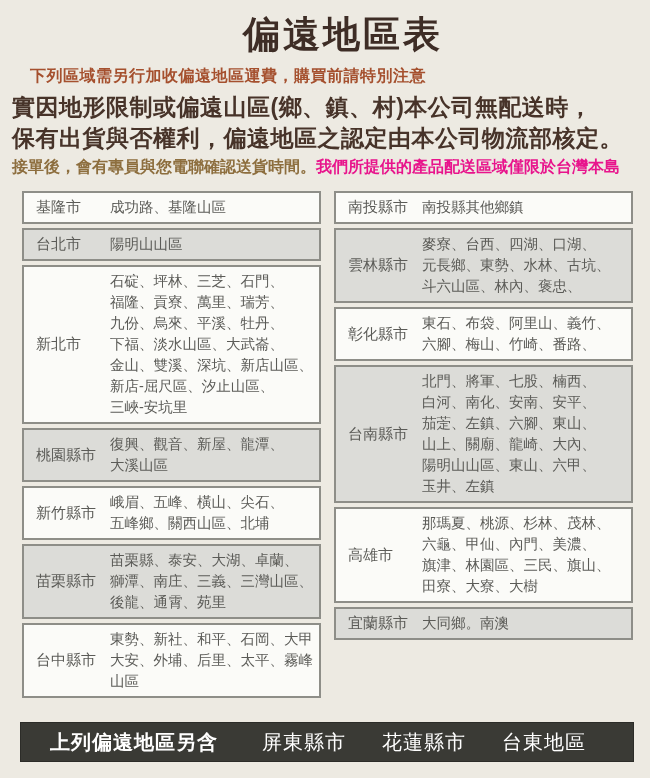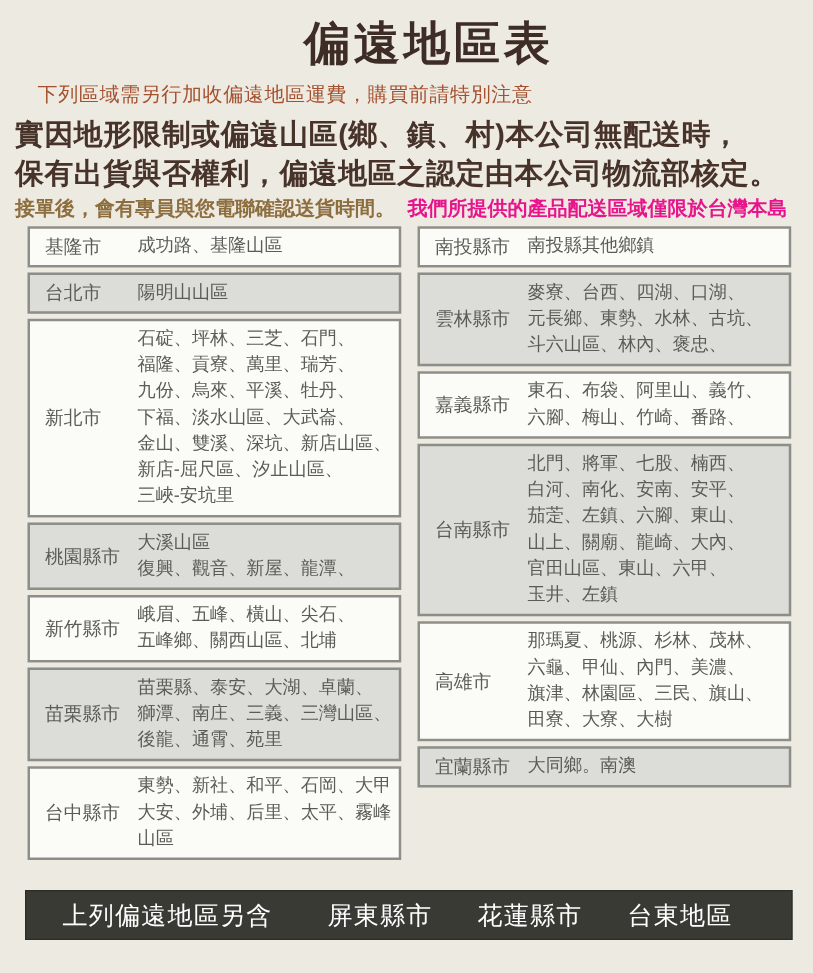--- a/index.html
+++ b/index.html
@@ -12,35 +12,35 @@
   .page { width: 650px; height: 778px; position: relative; }
 
   .title {
     text-align: center; padding-top: 10px;
     font-size: 37px; font-weight: 700; letter-spacing: 3px;
     color: var(--title-color, #3E2D26);
     padding-left: 36px;
   }
   .warning {
     margin: 6px 0 0 30px;
-    font-size: 16px; font-weight: 400; letter-spacing: 0.5px;
+    font-size: 16px; font-weight: 700; letter-spacing: 0.5px;
     color: var(--warning-color, #A5502E);
   }
   .policy {
     margin: 5px 0 0 12px;
     font-size: 23px; font-weight: 700; line-height: 31px; letter-spacing: 0.5px;
     color: var(--policy-color, #473329);
   }
   .note { margin: 3px 0 0 12px; font-size: 16px; font-weight: 700; white-space: nowrap; }
   .note-brown  { color: var(--note-brown, #8D6E3E); text-align: right; }
-  .note-magenta{ color: var(--note-magenta, #E8148C); margin-left: 10px; }
+  .note-magenta{ color: var(--note-magenta, #E8148C); }
 
   .tables {
     display: flex; gap: 13px;
-    margin: 3px 17px 0 22px;
+    margin: 13px 17px 0 22px;
     align-items: flex-start;
   }
   .col { flex: 1; display: flex; flex-direction: column; gap: 4px; }
   .row {
     display: flex; align-items: center;
     border: 2px solid var(--row-border, #8E8E88);
     background: var(--row-bg, #FBFBF8);
     padding: 4px 6px 4px 12px;
   }
   .row.shaded { background: var(--row-bg-shaded, #DCDCD8); }
@@ -52,21 +52,21 @@
   .areas .line { line-height: 21px; white-space: nowrap; }
 
   .bar {
     margin: 24px 16px 0 20px; height: 40px;
     background: var(--bar-bg, #3A3A35);
     border: 1px solid #2c2c28;
     color: var(--bar-text, #FFFFFF);
     display: flex; align-items: center; justify-content: center;
     font-size: 20px; letter-spacing: 1px;
   }
-  .bar .bar-label { margin-right: 26px; }
+  .bar .bar-label { margin-right: 26px; font-weight: bold; }
   .bar .bar-region { margin: 16px 18px; }
 </style>
 </head>
 <body style="--page-bg: #EDEAE2; --title-color: #3E2D26; --warning-color: #A5502E; --policy-color: #473329; --note-brown: #8D6E3E; --note-magenta: #E8148C; --row-border: #8E8E88; --row-bg: #FBFBF8; --row-bg-shaded: #DCDCD8; --table-text: #5B5B57; --bar-bg: #3A3A35; --bar-text: #FFFFFF; --pricing-red: #D43440;">
 
 <div class="page">
 
   <h1 class="title">偏遠地區表</h1>
 
   <div class="warning">下列區域需另行加收偏遠地區運費，購買前請特別注意</div>
@@ -102,22 +102,22 @@
             <div class="line">九份、烏來、平溪、牡丹、</div>
             <div class="line">下福、淡水山區、大武崙、</div>
             <div class="line">金山、雙溪、深坑、新店山區、</div>
             <div class="line">新店-屈尺區、汐止山區、</div>
             <div class="line">三峽-安坑里</div>
           </div>
         </div>
         <div class="row shaded">
           <div class="region">桃園縣市</div>
           <div class="areas">
+            <div class="line">復興、觀音、新屋、龍潭、</div>
             <div class="line">大溪山區</div>
-            <div class="line">復興、觀音、新屋、龍潭、</div>
           </div>
         </div>
         <div class="row">
           <div class="region">新竹縣市</div>
           <div class="areas">
             <div class="line">峨眉、五峰、橫山、尖石、</div>
             <div class="line">五峰鄉、關西山區、北埔</div>
           </div>
         </div>
         <div class="row shaded">
@@ -146,34 +146,34 @@
         </div>
         <div class="row shaded">
           <div class="region">雲林縣市</div>
           <div class="areas">
             <div class="line">麥寮、台西、四湖、口湖、</div>
             <div class="line">元長鄉、東勢、水林、古坑、</div>
             <div class="line">斗六山區、林內、褒忠、</div>
           </div>
         </div>
         <div class="row">
-          <div class="region">嘉義縣市</div>
+          <div class="region">彰化縣市</div>
           <div class="areas">
             <div class="line">東石、布袋、阿里山、義竹、</div>
             <div class="line">六腳、梅山、竹崎、番路、</div>
           </div>
         </div>
         <div class="row shaded">
           <div class="region">台南縣市</div>
           <div class="areas">
             <div class="line">北門、將軍、七股、楠西、</div>
             <div class="line">白河、南化、安南、安平、</div>
             <div class="line">茄萣、左鎮、六腳、東山、</div>
             <div class="line">山上、關廟、龍崎、大內、</div>
-            <div class="line">官田山區、東山、六甲、</div>
+            <div class="line">陽明山山區、東山、六甲、</div>
             <div class="line">玉井、左鎮</div>
           </div>
         </div>
         <div class="row">
           <div class="region">高雄市</div>
           <div class="areas">
             <div class="line">那瑪夏、桃源、杉林、茂林、</div>
             <div class="line">六龜、甲仙、內門、美濃、</div>
             <div class="line">旗津、林園區、三民、旗山、</div>
             <div class="line">田寮、大寮、大樹</div>

